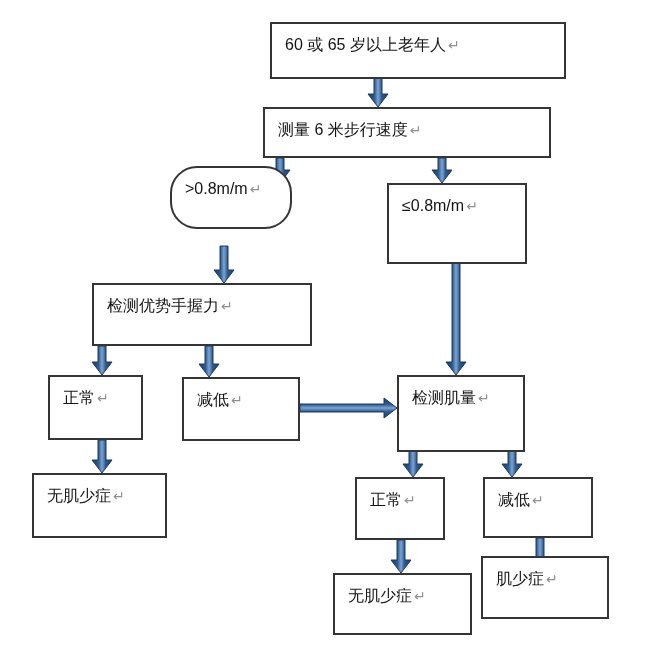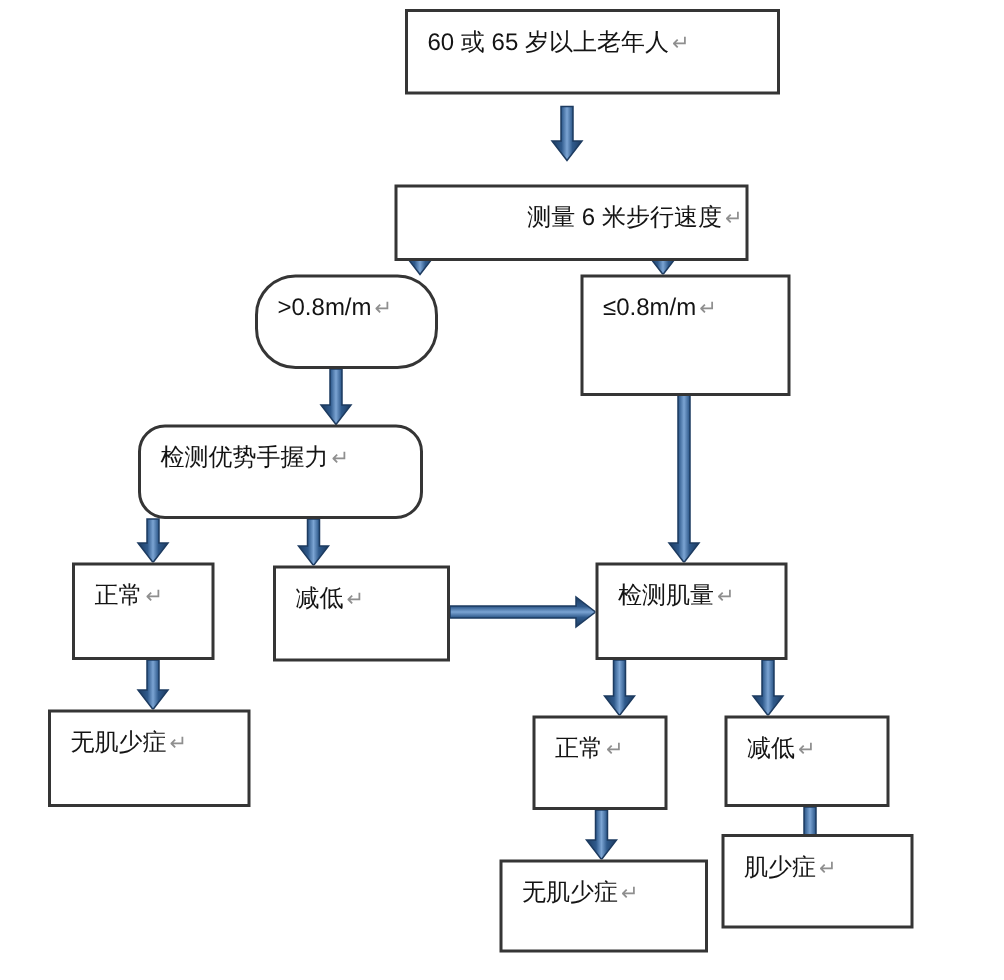--- a/index.html
+++ b/index.html
@@ -62,26 +62,26 @@
       <polygon points="452,246 460,246 460,362 466,362 456,375 446,362 452,362" fill="url(#gradV)" stroke="#1d3b60" stroke-width="1"></polygon>
       <polygon points="98,346 106,346 106,362 112,362 102,375 92,362 98,362" fill="url(#gradV)" stroke="#1d3b60" stroke-width="1"></polygon>
       <polygon points="205,346 213,346 213,364 219,364 209,377 199,364 205,364" fill="url(#gradV)" stroke="#1d3b60" stroke-width="1"></polygon>
       <polygon points="98,440 106,440 106,460 112,460 102,473 92,460 98,460" fill="url(#gradV)" stroke="#1d3b60" stroke-width="1"></polygon>
       <polygon points="300,404 384,404 384,398 397,408 384,418 384,412 300,412" fill="url(#gradH)" stroke="#1d3b60" stroke-width="1"></polygon>
       <polygon points="409,440 417,440 417,464 423,464 413,477 403,464 409,464" fill="url(#gradV)" stroke="#1d3b60" stroke-width="1"></polygon>
       <polygon points="508,440 516,440 516,464 522,464 512,477 502,464 508,464" fill="url(#gradV)" stroke="#1d3b60" stroke-width="1"></polygon>
       <polygon points="397,540 405,540 405,560 411,560 401,573 391,560 397,560" fill="url(#gradV)" stroke="#1d3b60" stroke-width="1"></polygon>
       <polygon points="536,538 544,538 544,559 550,559 540,572 530,559 536,559" fill="url(#gradV)" stroke="#1d3b60" stroke-width="1"></polygon>
     </svg>
-<div class="node" style="left: 270px; top: 6px; width: 250px; height: 57px; border-color: rgb(53, 53, 53); background: rgb(255, 255, 255); color: rgb(20, 20, 20);"><span>60 或 65 岁以上老年人</span><span class="return-mark" style="color: rgb(143, 143, 143);">↵</span></div>
-    <div class="node" style="left: 263px; top: 123px; width: 236px; height: 51px; border-color: rgb(53, 53, 53); background: rgb(255, 255, 255); color: rgb(20, 20, 20); text-align: right;"><span>测量 6 米步行速度</span><span class="return-mark" style="color: rgb(143, 143, 143);">↵</span></div>
-    <div class="node" style="left: 170px; top: 183px; width: 122px; height: 63px; border-color: rgb(53, 53, 53); background: rgb(255, 255, 255); color: rgb(20, 20, 20); border-radius: 27px;"><span>&gt;0.8m/m</span><span class="return-mark" style="color: rgb(143, 143, 143);">↵</span></div>
+<div class="node" style="left: 270px; top: 22px; width: 296px; height: 57px; border-color: rgb(53, 53, 53); background: rgb(255, 255, 255); color: rgb(20, 20, 20);"><span>60 或 65 岁以上老年人</span><span class="return-mark" style="color: rgb(143, 143, 143);">↵</span></div>
+    <div class="node" style="left: 263px; top: 107px; width: 288px; height: 51px; border-color: rgb(53, 53, 53); background: rgb(255, 255, 255); color: rgb(20, 20, 20);"><span>测量 6 米步行速度</span><span class="return-mark" style="color: rgb(143, 143, 143);">↵</span></div>
+    <div class="node" style="left: 170px; top: 166px; width: 122px; height: 63px; border-color: rgb(53, 53, 53); background: rgb(255, 255, 255); color: rgb(20, 20, 20); border-radius: 27px;"><span>&gt;0.8m/m</span><span class="return-mark" style="color: rgb(143, 143, 143);">↵</span></div>
     <div class="node" style="left: 387px; top: 183px; width: 140px; height: 81px; border-color: rgb(53, 53, 53); background: rgb(255, 255, 255); color: rgb(20, 20, 20);"><span>≤0.8m/m</span><span class="return-mark" style="color: rgb(143, 143, 143);">↵</span></div>
-    <div class="node" style="left: 92px; top: 283px; width: 190px; height: 63px; border-color: rgb(53, 53, 53); background: rgb(255, 255, 255); color: rgb(20, 20, 20); border-radius: 18px;"><span>检测优势手握力</span><span class="return-mark" style="color: rgb(143, 143, 143);">↵</span></div>
+    <div class="node" style="left: 92px; top: 283px; width: 220px; height: 63px; border-color: rgb(53, 53, 53); background: rgb(255, 255, 255); color: rgb(20, 20, 20);"><span>检测优势手握力</span><span class="return-mark" style="color: rgb(143, 143, 143);">↵</span></div>
     <div class="node" style="left: 48px; top: 375px; width: 95px; height: 65px; border-color: rgb(53, 53, 53); background: rgb(255, 255, 255); color: rgb(20, 20, 20);"><span>正常</span><span class="return-mark" style="color: rgb(143, 143, 143);">↵</span></div>
     <div class="node" style="left: 182px; top: 377px; width: 118px; height: 64px; border-color: rgb(53, 53, 53); background: rgb(255, 255, 255); color: rgb(20, 20, 20);"><span>减低</span><span class="return-mark" style="color: rgb(143, 143, 143);">↵</span></div>
-    <div class="node" style="left: 397px; top: 375px; width: 128px; height: 65px; border-color: rgb(53, 53, 53); background: rgb(255, 255, 255); color: rgb(20, 20, 20);"><span>检测肌量</span><span class="return-mark" style="color: rgb(143, 143, 143);">↵</span></div>
+    <div class="node" style="left: 397px; top: 375px; width: 128px; height: 77px; border-color: rgb(53, 53, 53); background: rgb(255, 255, 255); color: rgb(20, 20, 20);"><span>检测肌量</span><span class="return-mark" style="color: rgb(143, 143, 143);">↵</span></div>
     <div class="node" style="left: 32px; top: 473px; width: 135px; height: 65px; border-color: rgb(53, 53, 53); background: rgb(255, 255, 255); color: rgb(20, 20, 20);"><span>无肌少症</span><span class="return-mark" style="color: rgb(143, 143, 143);">↵</span></div>
     <div class="node" style="left: 355px; top: 477px; width: 90px; height: 63px; border-color: rgb(53, 53, 53); background: rgb(255, 255, 255); color: rgb(20, 20, 20);"><span>正常</span><span class="return-mark" style="color: rgb(143, 143, 143);">↵</span></div>
     <div class="node" style="left: 483px; top: 477px; width: 110px; height: 61px; border-color: rgb(53, 53, 53); background: rgb(255, 255, 255); color: rgb(20, 20, 20);"><span>减低</span><span class="return-mark" style="color: rgb(143, 143, 143);">↵</span></div>
     <div class="node" style="left: 333px; top: 573px; width: 139px; height: 62px; border-color: rgb(53, 53, 53); background: rgb(255, 255, 255); color: rgb(20, 20, 20);"><span>无肌少症</span><span class="return-mark" style="color: rgb(143, 143, 143);">↵</span></div>
     <div class="node" style="left: 481px; top: 556px; width: 128px; height: 63px; border-color: rgb(53, 53, 53); background: rgb(255, 255, 255); color: rgb(20, 20, 20);"><span>肌少症</span><span class="return-mark" style="color: rgb(143, 143, 143);">↵</span></div>
   </div>
 
 </body></html>

